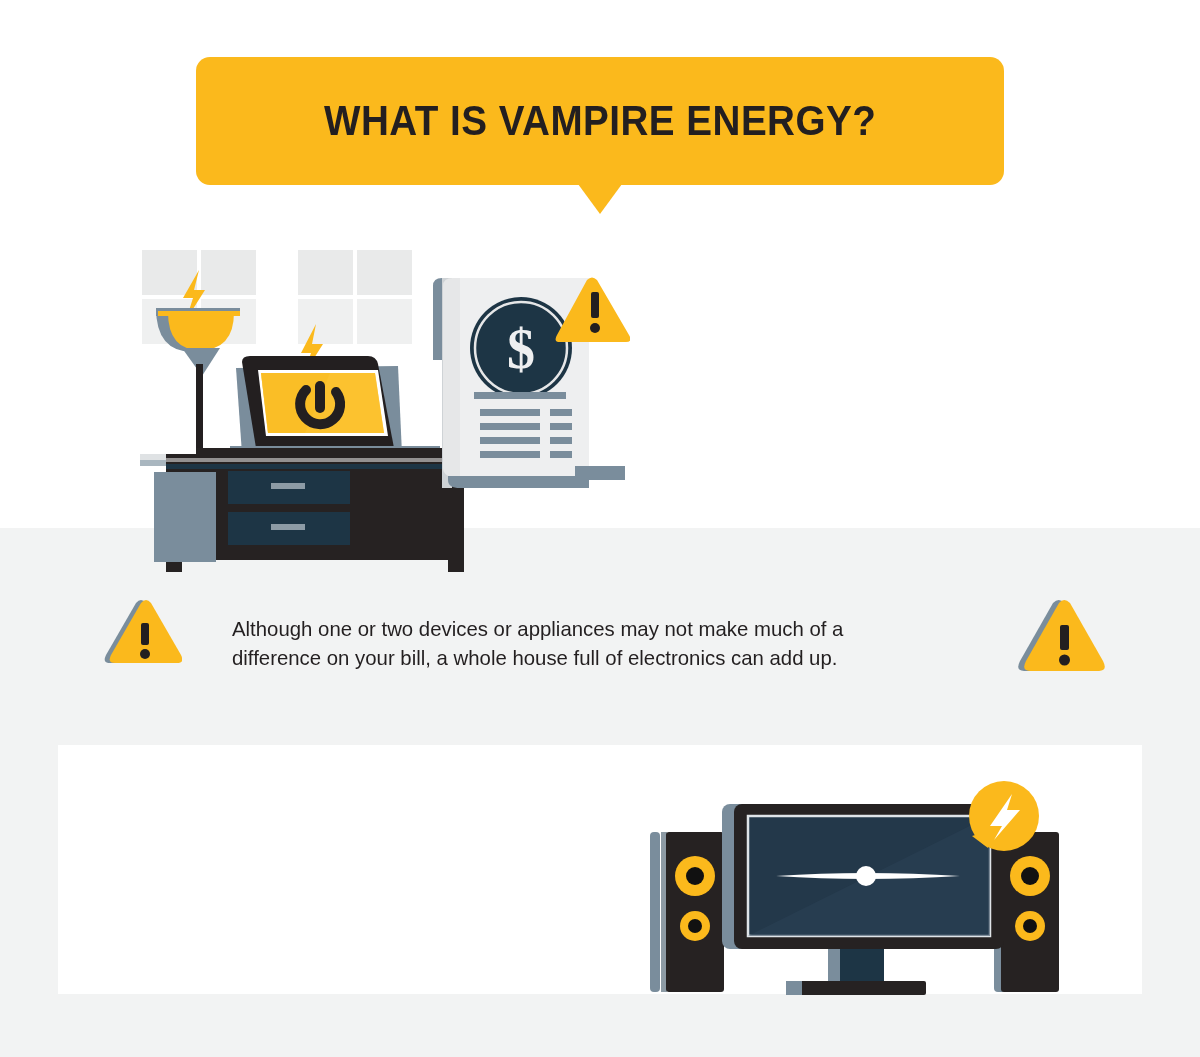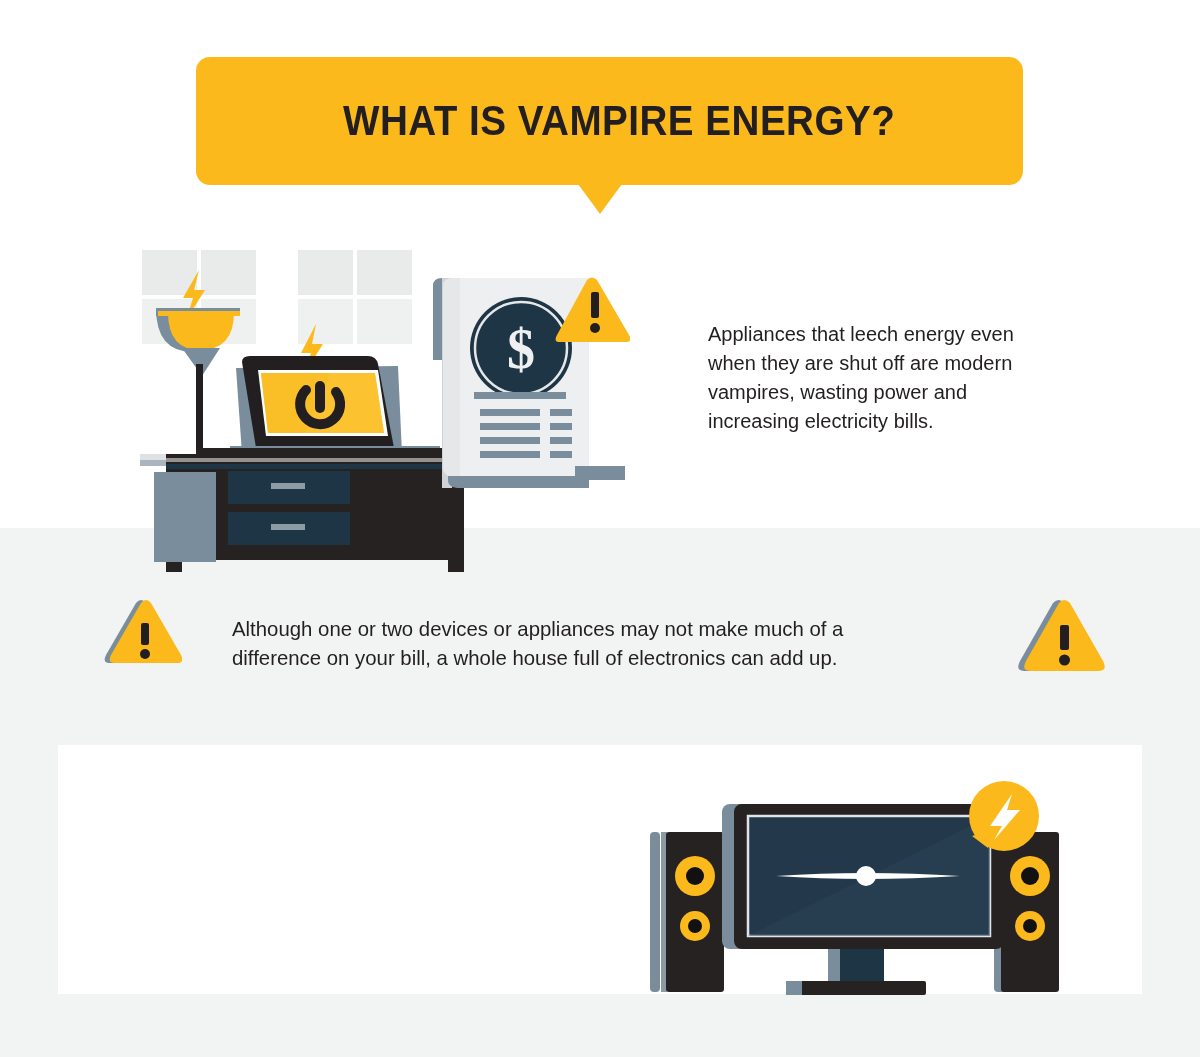--- a/index.html
+++ b/index.html
@@ -38,21 +38,20 @@
     position: absolute;
     left: 196px;
     top: 57px;
     width: 808px;
     height: 128px;
     background: #fbb91c;
     border-radius: 14px;
     display: flex;
     align-items: center;
     justify-content: center;
-    padding-left: 19px;
   }
   #banner-title {
     font-family: "Liberation Sans Narrow", "Liberation Sans", sans-serif;
     font-weight: bold;
     font-size: 42px;
     letter-spacing: 0.5px;
     color: #231f20;
     text-align: center;
     transform: scaleX(0.92);
   }
@@ -202,24 +201,20 @@
       </g>
 
       <g>
         <path d="M457 40 Q462 35 467 40 L499 95 Q503 102 496 102 L430 102 Q423 102 427 95 Z" fill="#fbb91c"></path>
         <rect x="461" y="52" width="8" height="26" rx="2" fill="#231f20"></rect>
         <circle cx="465" cy="88" r="5" fill="#231f20"></circle>
       </g>
     </svg>
   </div>
 
-  <div id="copy-right" class="body-copy">Appliances that leech energy even
-when they are shut off are modern
-vampires, wasting power and
-increasing electricity bills.</div>
 
   <div id="tri-left" class="scene">
     <svg width="80" height="70" viewBox="0 0 80 70" xmlns="http://www.w3.org/2000/svg">
       <path d="M34 6 Q39 0 44 6 L76 58 Q80 66 72 66 L8 66 Q0 66 4 58 Z" fill="#7a8d9c"></path>
       <path d="M39 6 Q44 0 49 6 L79 58 Q83 66 75 66 L13 66 Q5 66 9 58 Z" fill="#fbb91c"></path>
       <rect x="39" y="26" width="8" height="22" rx="2" fill="#231f20"></rect>
       <circle cx="43" cy="57" r="5" fill="#231f20"></circle>
     </svg>
   </div>
 

